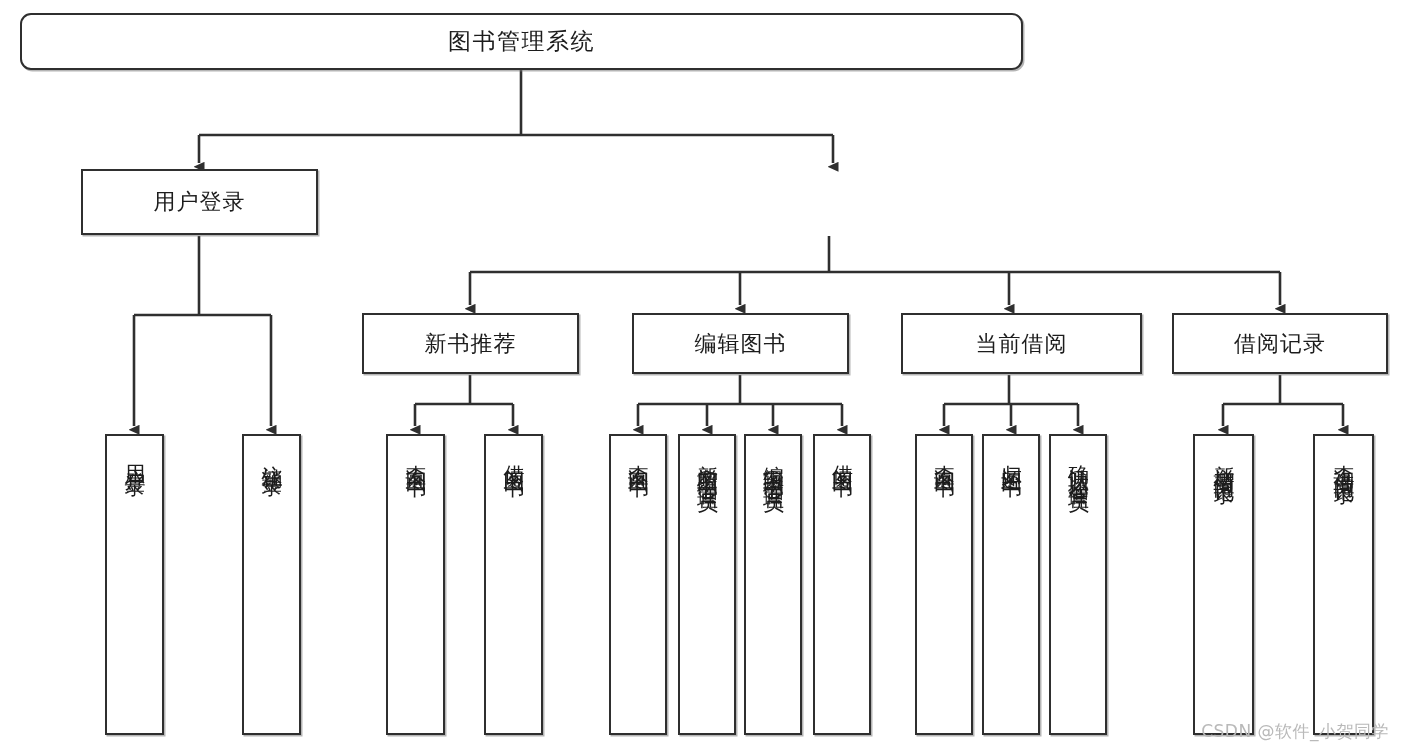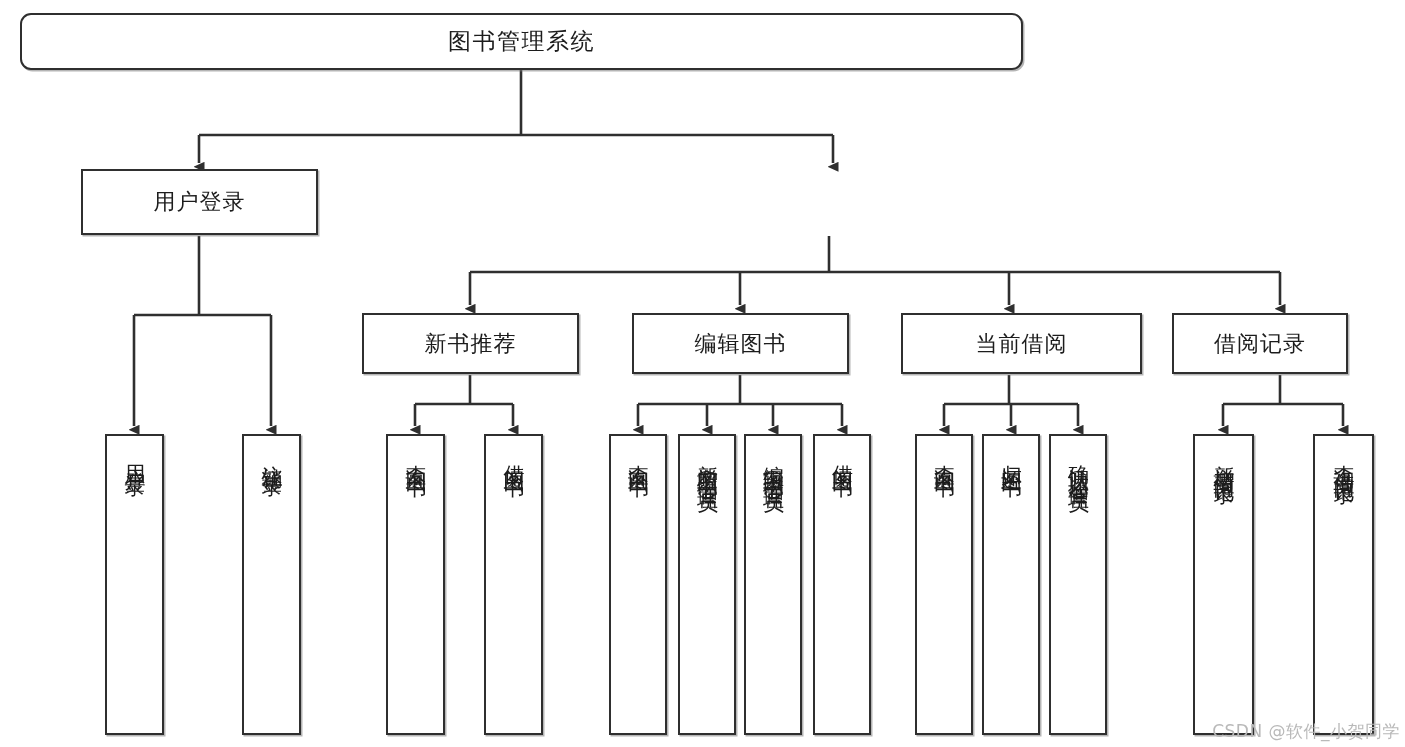--- a/index.html
+++ b/index.html
@@ -59,21 +59,21 @@
   .node.v .label {
     writing-mode: vertical-rl;
     text-orientation: upright;
     font-size: 21px;
     letter-spacing: 4px;
     line-height: 1;
     white-space: nowrap;
   }
   .watermark {
     position: absolute;
-    right: 5px;
+    right: 16px;
     bottom: 4px;
     font-size: 17px;
     color: #b9b9b9;
     letter-spacing: 0.5px;
     white-space: nowrap;
   }
 </style>
 </head>
 <body>
 
@@ -139,21 +139,21 @@
 
   <div class="node h" style="left:362px; top:313px; width:217px; height:61px;">
     <span class="label">新书推荐</span>
   </div>
   <div class="node h" style="left:632px; top:313px; width:217px; height:61px;">
     <span class="label">编辑图书</span>
   </div>
   <div class="node h" style="left:901px; top:313px; width:241px; height:61px;">
     <span class="label">当前借阅</span>
   </div>
-  <div class="node h" style="left:1172px; top:313px; width:176px; height:61px;">
+  <div class="node h" style="left:1172px; top:313px; width:216px; height:61px;">
     <span class="label">借阅记录</span>
   </div>
 
   <div class="node v" style="left:105px; top:434px; width:59px; height:301px;">
     <span class="label">用户登录</span>
   </div>
   <div class="node v" style="left:242px; top:434px; width:59px; height:301px;">
     <span class="label">注销登录</span>
   </div>
 

